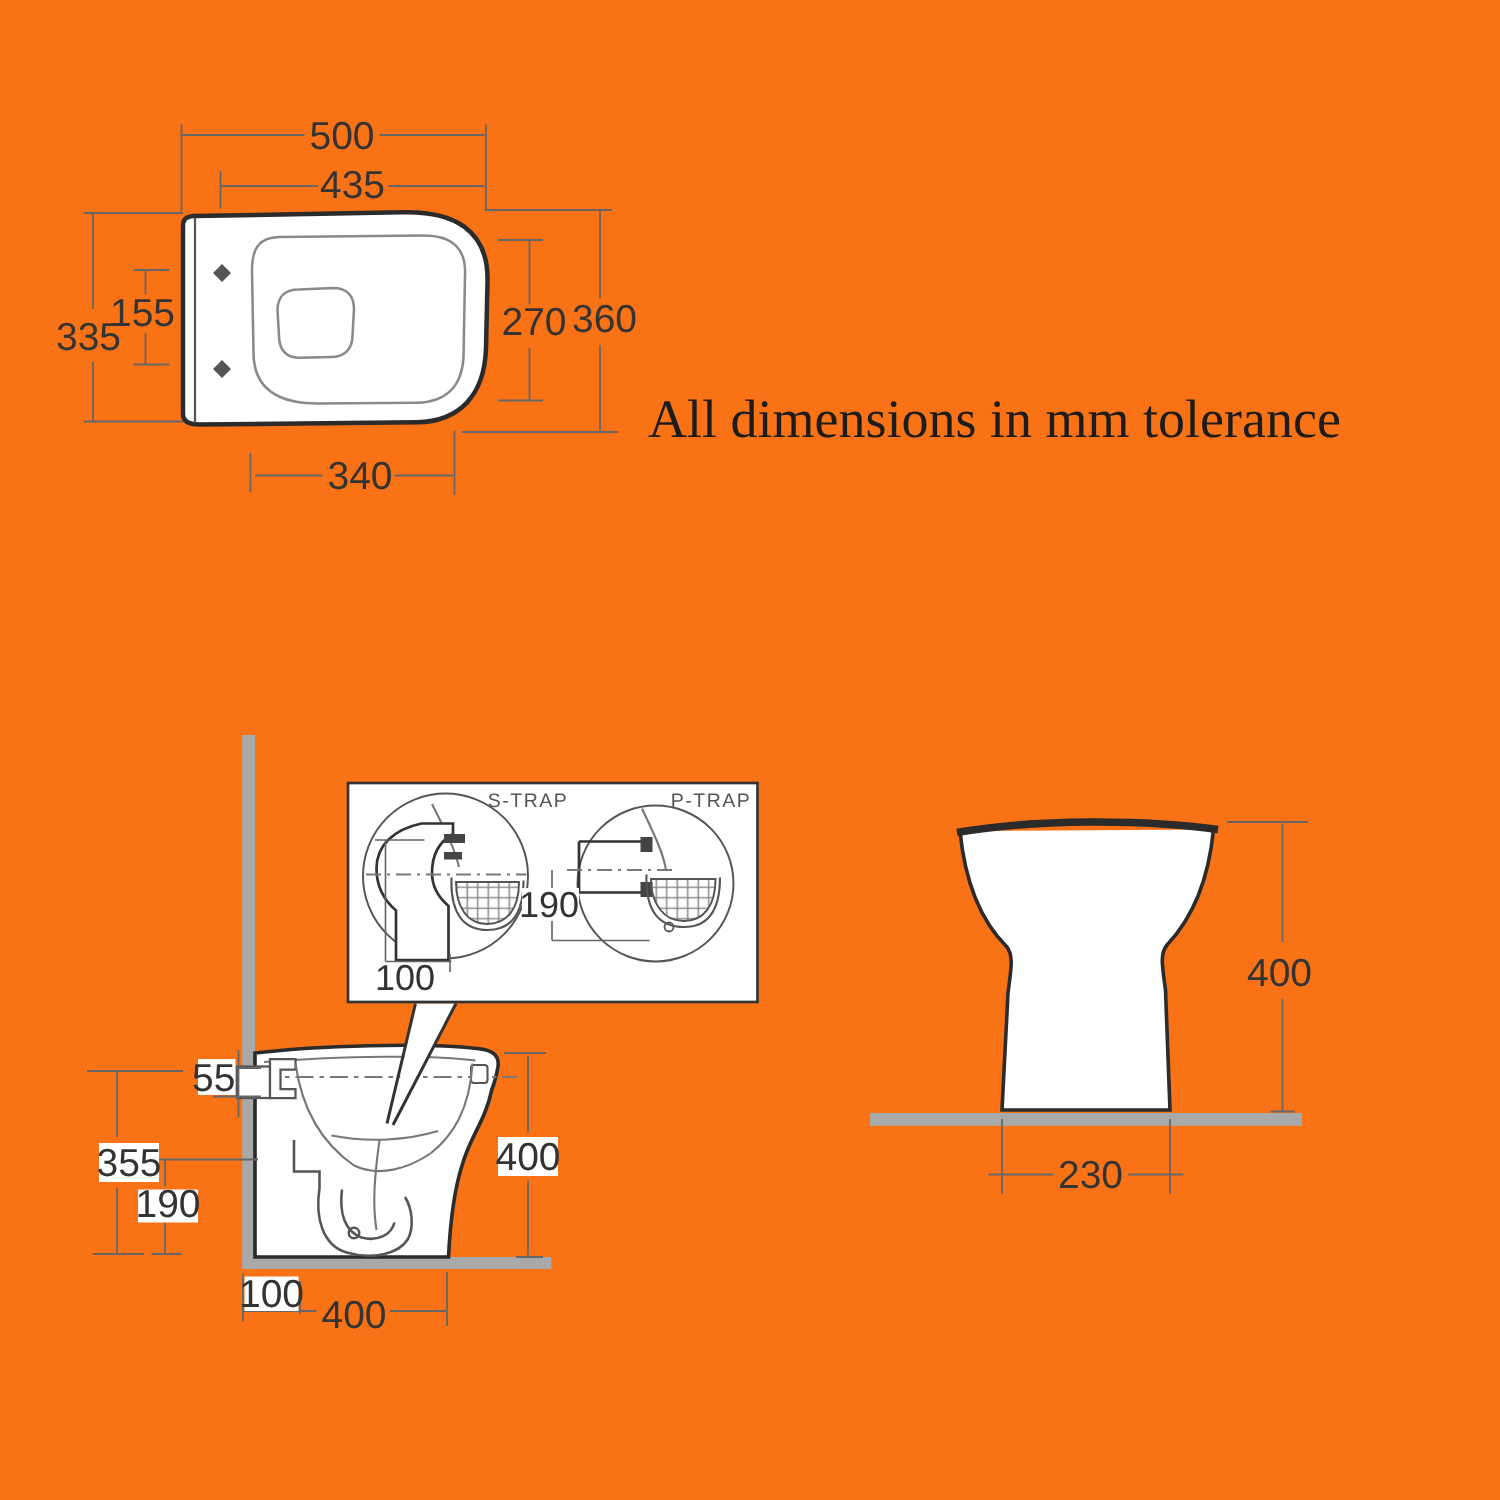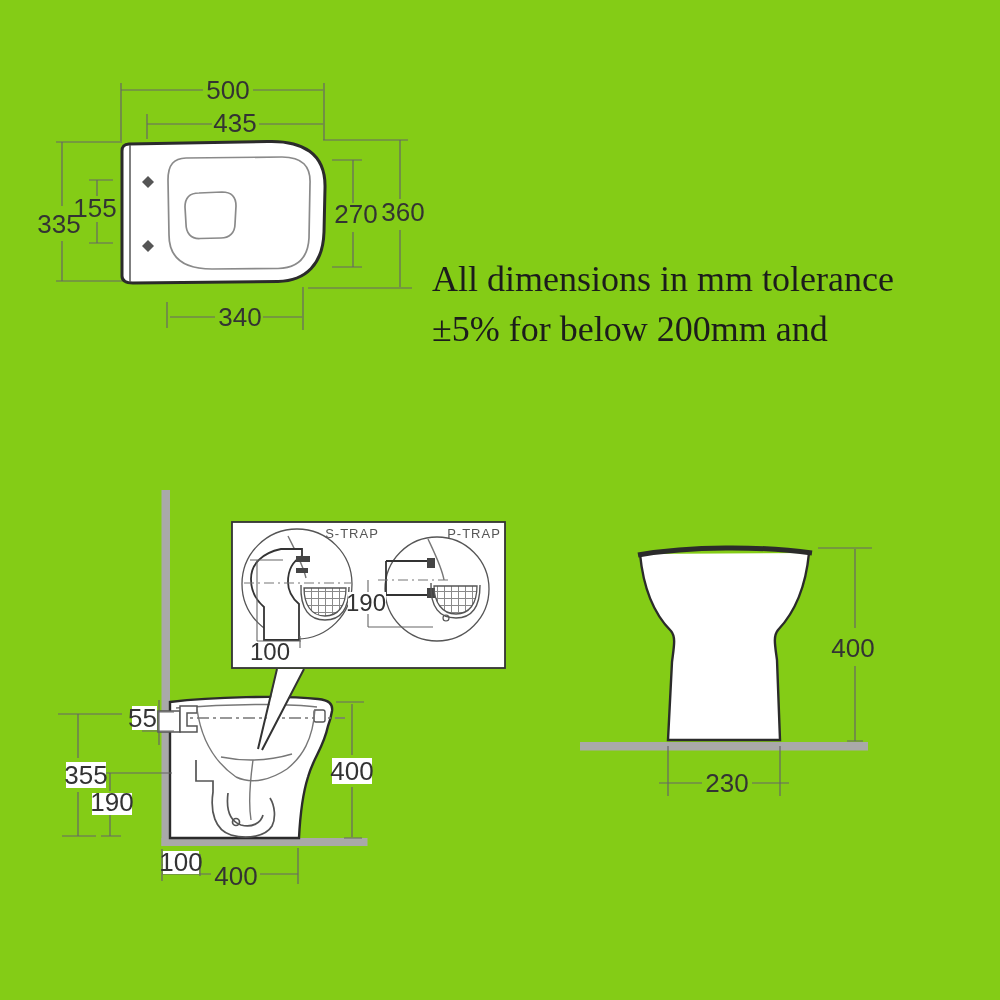--- a/index.html
+++ b/index.html
@@ -1,16 +1,16 @@
 <!DOCTYPE html>
 <html><head>
 <meta charset="utf-8">
 <style>
   html,body{margin:0;padding:0;background:#fff;}
-  .canvas{position:relative;width:1000px;height:1000px;background:#84cc16;overflow:hidden;
+  .canvas{position:relative;width:1000px;height:1000px;background:#f97316;overflow:hidden;
           font-family:"Liberation Sans", sans-serif;}
   svg{position:absolute;left:0;top:0;}
   svg text{font-family:"Liberation Sans", sans-serif;fill:#333;}
   .dim-num{font-size:26px;}
   .dim-num-sm{font-size:24px;}
   .trap-label{font-size:13px;letter-spacing:1px;fill:#555;}
   .note{position:absolute;left:432px;top:254px;width:545px;
         font-family:"Liberation Serif", serif;font-size:36px;line-height:50px;
         color:#1c1c1c;white-space:nowrap;}
 </style>
@@ -156,16 +156,15 @@
       <path d="M855,549 V628 M855,666 V741 M818,548 H872 M847,741 H863"></path>
       <path d="M668,746 V796 M780,746 V796 M659,783 H702 M752,783 H789"></path>
     </g>
     <text class="dim-num" x="853" y="657" text-anchor="middle">400</text>
     <text class="dim-num" x="727" y="792" text-anchor="middle">230</text>
   </g>
 </svg>
 
   <div class="note">
     <div>All dimensions in mm tolerance</div>
-    <div>±5% for below 200mm and</div>
   </div>
 
 </div>
 
 </body></html>

